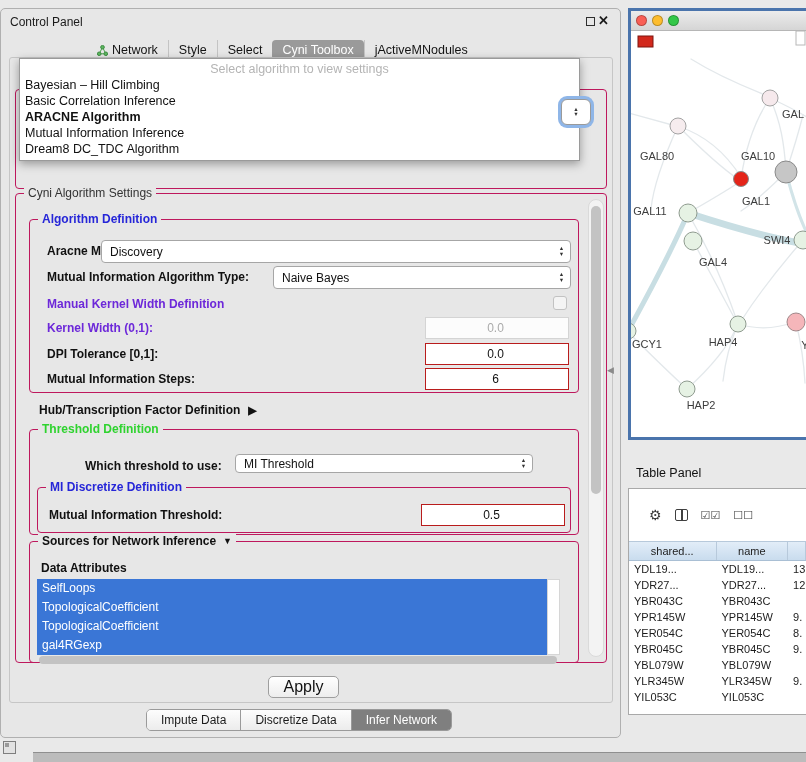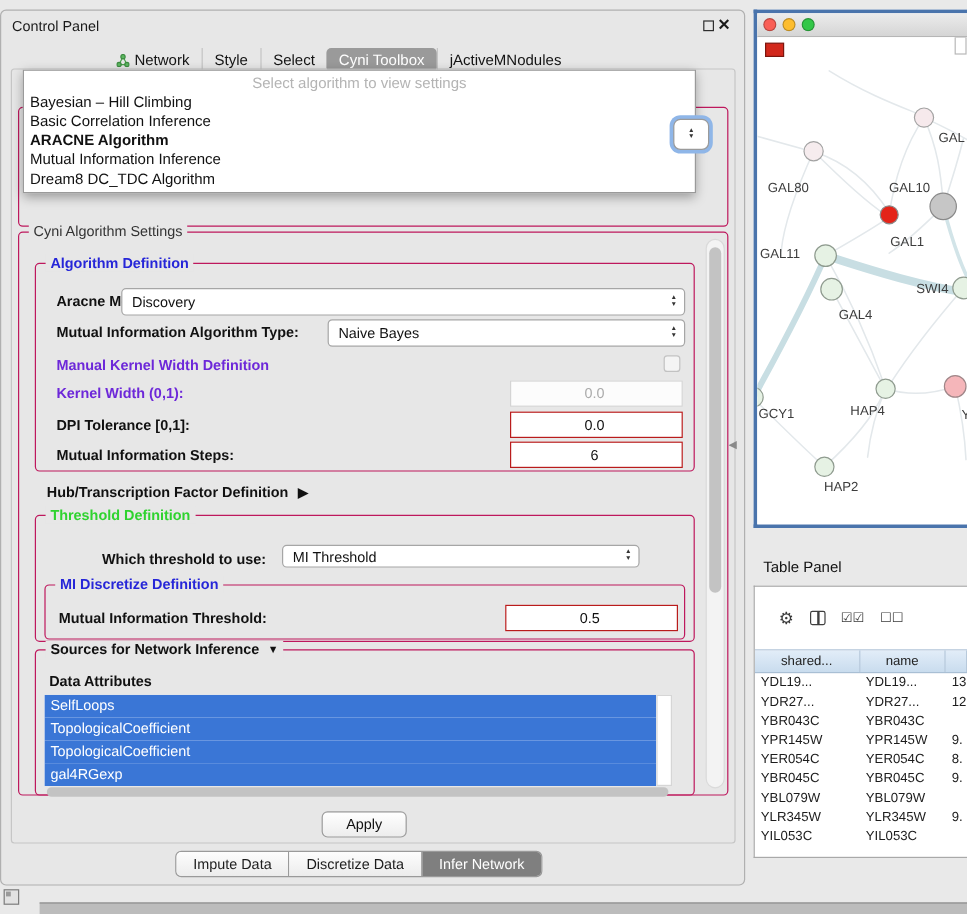--- a/index.html
+++ b/index.html
@@ -56,21 +56,21 @@
 
   .src-list{position:absolute;left:36px;top:570px;width:510px;height:76px;background:#fff;overflow:hidden}
   .src-item{height:19px;line-height:19px;background:#3a76d6;color:#fff;font-size:12px;padding-left:5px;white-space:nowrap;overflow:hidden}
   .vstrip{position:absolute;left:546px;top:570px;width:13px;height:76px;background:#fff;border:1px solid #d6d6d6}
   .hthumb{position:absolute;left:38px;top:647px;width:518px;height:8px;background:#c3c3c3;border-radius:4px}
 
   .vtrack{position:absolute;left:587px;top:190px;width:16px;height:458px;background:#f3f3f3;border:1px solid #dadada;border-radius:8px}
   .vthumb{position:absolute;left:2px;top:6px;width:10px;height:288px;background:#c3c3c3;border-radius:6px}
 
   .apply{position:absolute;left:267px;top:667px;width:71px;height:22px;background:linear-gradient(#ffffff,#ededed);
-      border:1px solid #9e9e9e;border-radius:5px;font-size:12px;color:#111;display:flex;align-items:center;justify-content:center}
+      border:1px solid #9e9e9e;border-radius:5px;font-size:16px;color:#111;display:flex;align-items:center;justify-content:center}
 
   .btabs{position:absolute;left:145px;top:700px;display:flex;border:1px solid #9a9a9a;border-radius:5px;overflow:hidden}
   .btab{font-size:12px;height:20px;line-height:20px;padding:0 14px;border-right:1px solid #9a9a9a;color:#1c1c1c;
       background:linear-gradient(#fdfdfd,#ececec);white-space:nowrap}
   .btab:last-child{border-right:none}
   .btab.sel{background:#7f7f7f;color:#fff}
 
   .divarrow{position:absolute;left:606px;top:356px;font-size:9px;color:#8a8a8a}
 
   

